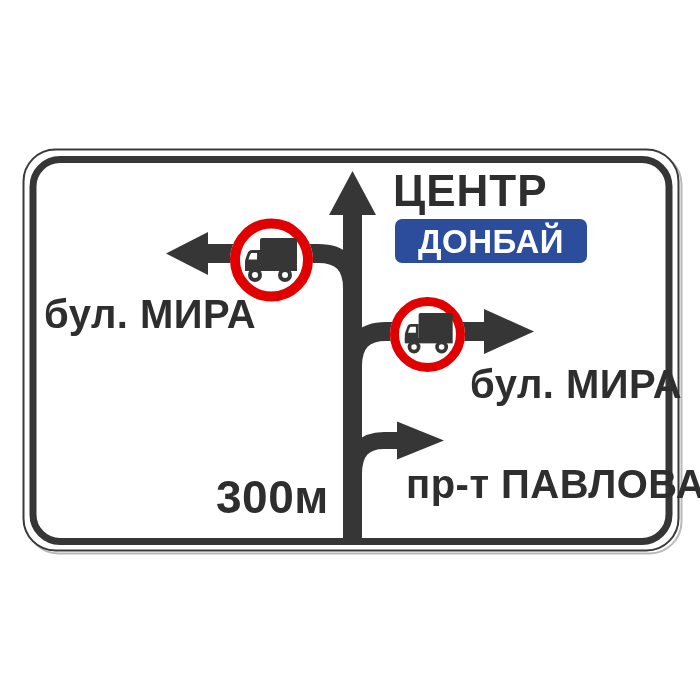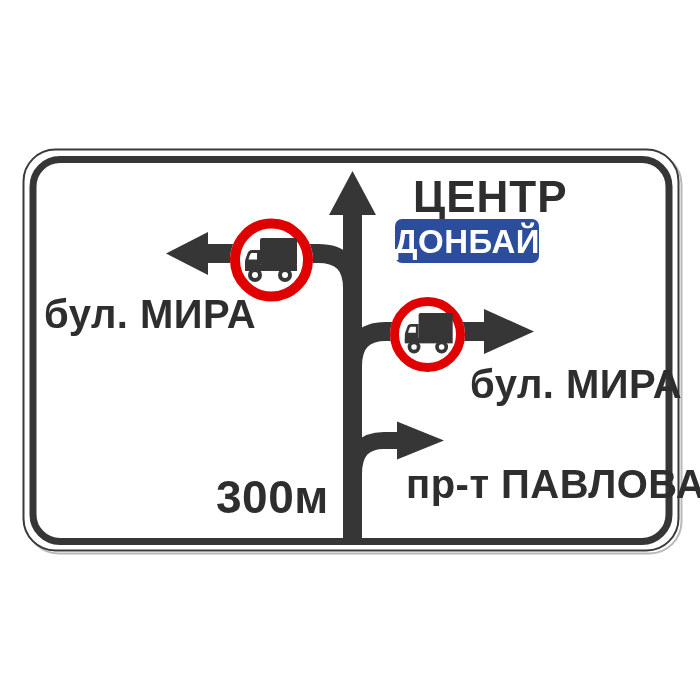--- a/index.html
+++ b/index.html
@@ -13,27 +13,27 @@
   .ink-stroke{stroke:var(--ink,#363636);fill:none;}
   .red-ring{stroke:var(--red,#e00000);fill:#ffffff;}
   .white-fill{fill:#ffffff;}
   .frame-outer{fill:#ffffff;stroke:#3a3a3a;stroke-width:2;}
   .frame-shadow{fill:none;stroke:#b9b9b9;stroke-width:2;}
   .frame-inner{fill:none;stroke:var(--ink,#363636);stroke-width:7;}
   .label{
     position:absolute;color:var(--text,#2e2e2e);font-weight:700;line-height:1;
     white-space:nowrap;letter-spacing:0.5px;
   }
-  .lbl-title{left:393px;top:175px;font-size:44px;letter-spacing:1px;margin-left:20px;}
+  .lbl-title{left:393px;top:169px;font-size:44px;letter-spacing:1px;}
   .lbl-mira-left{left:44px;top:294px;font-size:40px;}
   .lbl-mira-right{left:470px;top:364px;font-size:40px;}
   .lbl-pavlova{left:406px;top:464px;font-size:40px;}
   .lbl-distance{left:216px;top:474px;font-size:46px;}
   .plate{
-    position:absolute;left:395px;top:219px;width:144px;height:44px;border-radius:7px;
+    position:absolute;left:395px;top:219px;width:192px;height:44px;border-radius:7px;
     background:var(--blue,#2b4d9c);display:flex;align-items:center;justify-content:center;
   }
   .plate span{color:#ffffff;font-weight:700;font-size:33px;line-height:1;letter-spacing:0.5px;}
 </style>
 </head>
 <body>
 
 <div class="canvas">
 
   <svg width="700" height="700" viewBox="0 0 700 700">

